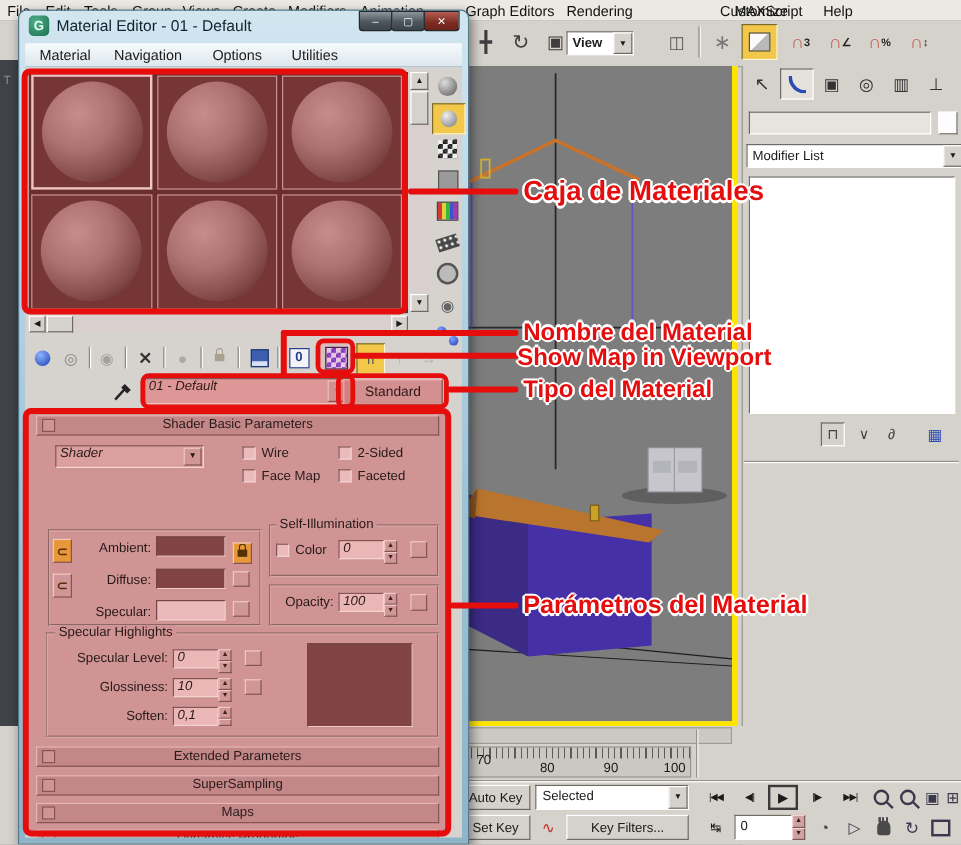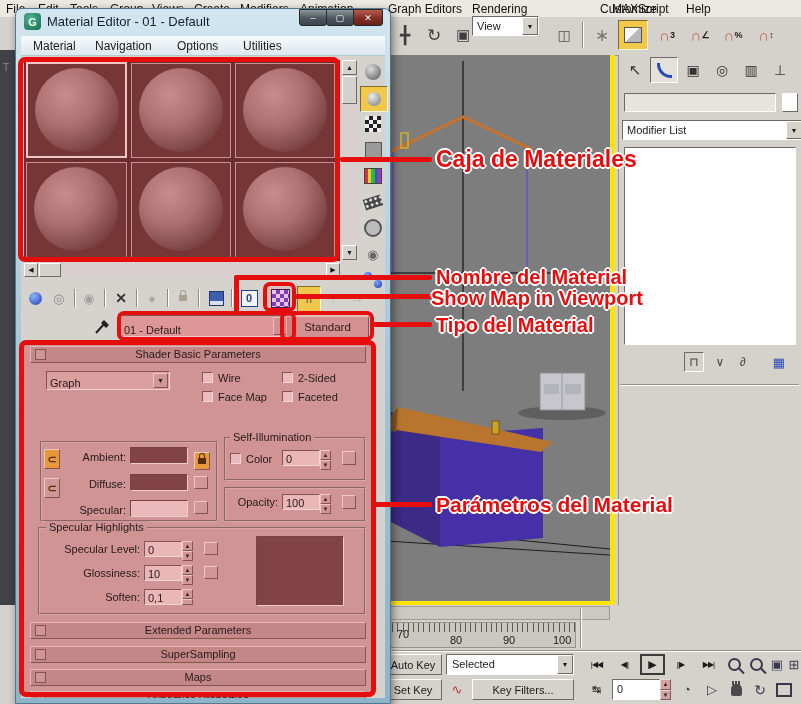--- a/index.html
+++ b/index.html
@@ -19,21 +19,21 @@
     border:1px solid #53788c;border-radius:7px 7px 0 0;box-shadow:2px 3px 9px rgba(0,0,0,.45);box-sizing:border-box;}
   .capbtn{position:absolute;height:15px;background:linear-gradient(#8d969d,#4e565d 55%,#3c4349);
     border:1px solid #23282c;border-radius:0 0 3px 3px;color:#f4f8fa;font-size:9px;
     display:flex;align-items:center;justify-content:center;}
   .pinkpanel{position:absolute;background:#cf9f9f;box-sizing:border-box;}
   .rhead{position:absolute;background:#c29191;border:1px solid;border-color:#e6c4c4 #7e5a5a #7e5a5a #e6c4c4;
     font-size:11px;text-align:center;line-height:15px;box-sizing:border-box;}
   .pm{position:absolute;left:4px;top:2px;width:11px;height:11px;background:#cf9f9f;border:1px solid #7e5a5a;
     font-size:9px;line-height:9px;text-align:center;box-sizing:border-box;}
   .pfield{position:absolute;background:#ecc3c3;border:1px solid;border-color:#7c5a5a #f6e2e2 #f6e2e2 #7c5a5a;
-    font-size:11px;padding:0 3px;box-sizing:border-box;display:flex;align-items:flex-end;}
+    font-size:11px;padding:0 3px;box-sizing:border-box;display:flex;align-items:flex-start;font-style:italic;}
   .pbtn{position:absolute;background:#d0a2a2;border:1px solid;border-color:#f0d6d6 #7c5a5a #7c5a5a #f0d6d6;
     box-sizing:border-box;display:flex;align-items:center;justify-content:center;}
   .cb{position:absolute;width:11px;height:11px;background:#ecc9c9;border:1px solid;
     border-color:#7c5a5a #f6e2e2 #f6e2e2 #7c5a5a;box-sizing:border-box;}
   .grp{position:absolute;border:2px groove #d9b2b2;box-sizing:border-box;}
   .legend{position:absolute;background:#cf9f9f;padding:0 3px;font-size:11px;}
   .plbl{position:absolute;font-size:11px;text-align:right;}
   .spin{position:absolute;width:11px;display:flex;flex-direction:column;}
   .spin i{flex:1;font-style:normal;font-size:6px;line-height:8px;text-align:center;background:#d0a2a2;
     border:1px solid;border-color:#f0d6d6 #7c5a5a #7c5a5a #f0d6d6;color:#3a2020;}
@@ -91,21 +91,21 @@
   <div class="abs" style="left:0;top:17px;width:801px;height:38px;background:#d5d1cb;border-bottom:1px solid #9a9790;"></div>
   <div class="flat" style="left:392px;top:22px;width:26px;height:26px;font-size:17px;color:#3e3e3e;">
       <span>╋</span>
     </div>
   <div class="flat" style="left:421px;top:22px;width:26px;height:26px;font-size:17px;color:#3e3e3e;">
       <span>↻</span>
     </div>
   <div class="flat" style="left:450px;top:22px;width:26px;height:26px;font-size:15px;color:#3e3e3e;">
       <span>▣</span>
     </div>
-  <div class="sunk" style="left:472px;top:16px;width:67px;height:20px;">
+  <div class="sunk" style="left:472px;top:26px;width:56px;height:20px;font-weight:bold;">
     <span class="abs" style="left:4px;top:3px;">View</span>
     <span class="wbtn" style="right:0;top:0;width:16px;height:18px;font-size:7px;">▼</span>
   </div>
   <div class="flat" style="left:552px;top:22px;width:24px;height:26px;font-size:14px;color:#555;">◫</div>
   <div class="sep" style="left:582px;top:22px;height:26px;"></div>
   <div class="flat" style="left:590px;top:22px;width:24px;height:26px;font-size:17px;color:#777;">
       <span>∗</span>
     </div>
   <div class="flat" style="left:618px;top:20px;width:30px;height:30px;background:#f2c84b;border:1px solid;border-color:#7c6a2c #fff6d8 #fff6d8 #7c6a2c;">
     <span style="width:16px;height:14px;background:linear-gradient(135deg,#fafafa 50%,#b9b9b9 50%);border:1px solid #555;"></span>
@@ -418,21 +418,21 @@
       <span>Standard</span>
     </div>
 
   <div class="pinkpanel" style="left:24px;top:342px;width:348px;height:355px;"></div>
 
   <div class="rhead" style="left:30px;top:346px;width:336px;height:17px;">
     <span class="pm"></span>
     <span>Shader Basic Parameters</span>
   </div>
   <div class="pfield" style="left:46px;top:371px;width:124px;height:19px;background:#dcaaaa;">
-    <span>Graph</span>
+    <span>Shader</span>
     <span class="pbtn" style="right:1px;top:1px;width:15px;height:15px;font-size:7px;">▼</span>
   </div>
   <span class="cb" style="left:202px;top:372px;"></span>
   <span class="plbl" style="left:218px;top:372px;text-align:left;">Wire</span>
   <span class="cb" style="left:282px;top:372px;"></span>
   <span class="plbl" style="left:298px;top:372px;text-align:left;">2-Sided</span>
   <span class="cb" style="left:202px;top:391px;"></span>
   <span class="plbl" style="left:218px;top:391px;text-align:left;">Face Map</span>
   <span class="cb" style="left:282px;top:391px;"></span>
   <span class="plbl" style="left:298px;top:391px;text-align:left;">Faceted</span>

